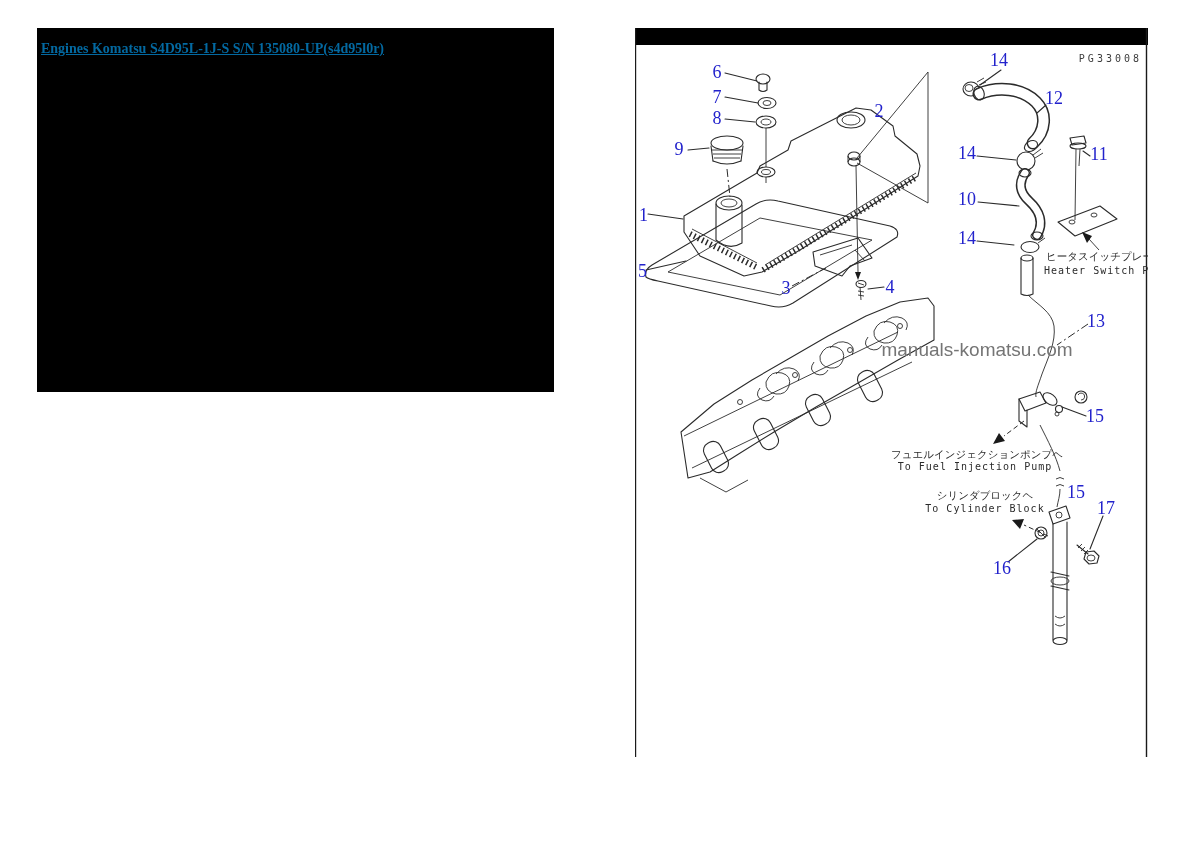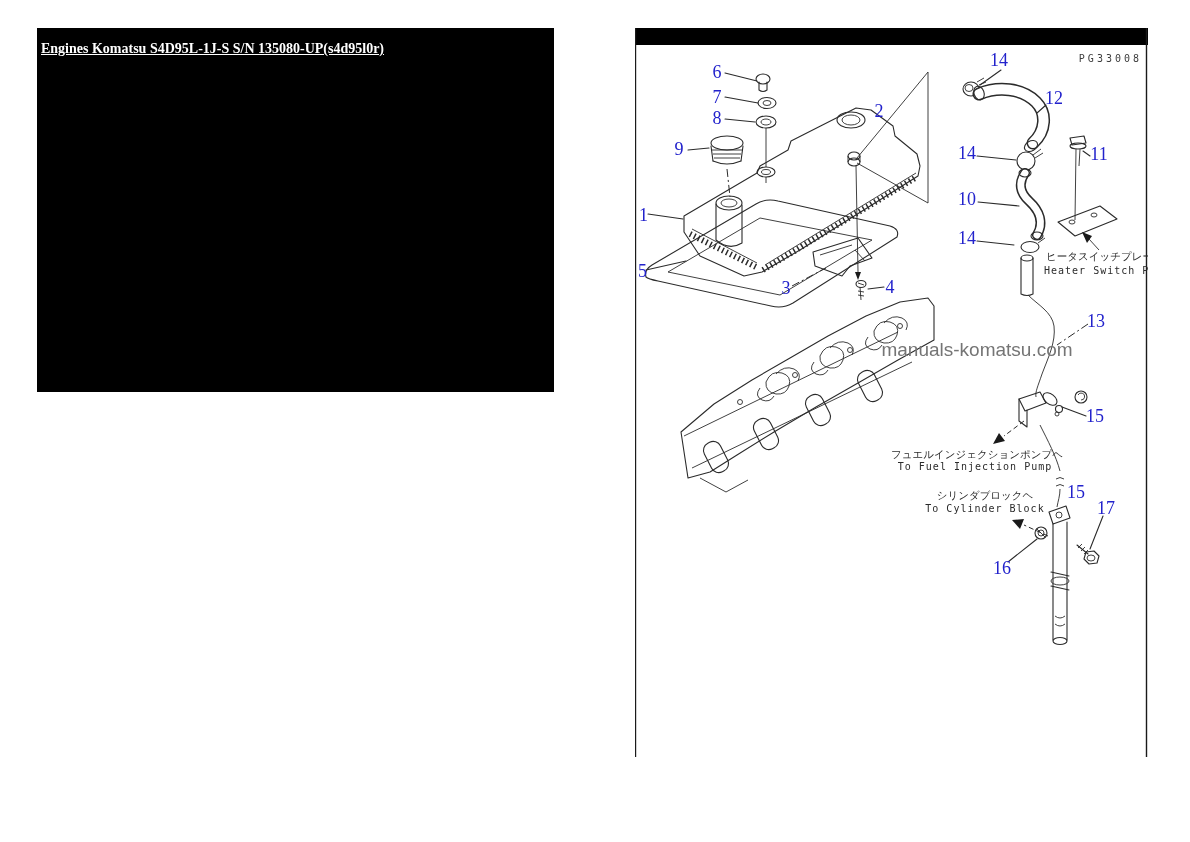--- a/index.html
+++ b/index.html
@@ -1,20 +1,20 @@
 <!DOCTYPE html>
 <html><head>
 <meta charset="utf-8">
 <style>
   html,body{margin:0;padding:0;background:#ffffff;}
   .page{position:relative;width:1190px;height:842px;background:#ffffff;overflow:hidden;
         font-family:"Liberation Sans",sans-serif;}
   .left-block{position:absolute;left:37px;top:28px;width:517px;height:364px;background:#000000;}
   .catalog-link{position:absolute;left:4px;top:13px;font-family:"Liberation Serif",serif;
-        font-weight:bold;font-size:14px;color:#ffffff;text-decoration:underline;
+        font-weight:bold;font-size:14px;color:#0369a1;text-decoration:underline;
         white-space:nowrap;cursor:pointer;}
   .diagram{position:absolute;left:635px;top:28px;width:513px;height:729px;}
   .diagram svg{position:absolute;left:0;top:0;}
   
   .co{font-family:"Liberation Serif",serif;font-size:18px;fill:#2222cc;}
   .pgcode{font-family:"DejaVu Sans Mono",monospace;font-size:10px;letter-spacing:3px;fill:#3c3c3c;}
   .wm{font-family:"Liberation Sans",sans-serif;font-size:19px;fill:#757575;}
   .ann-jp{font-family:"DejaVu Sans",sans-serif;font-size:10.5px;fill:#2b2b2b;}
   .ann-en{font-family:"DejaVu Sans Mono",monospace;font-size:10px;letter-spacing:1px;fill:#2b2b2b;}
   .ln{stroke:#2b2b2b;stroke-width:1.1;fill:none;stroke-linecap:round;stroke-linejoin:round;}

